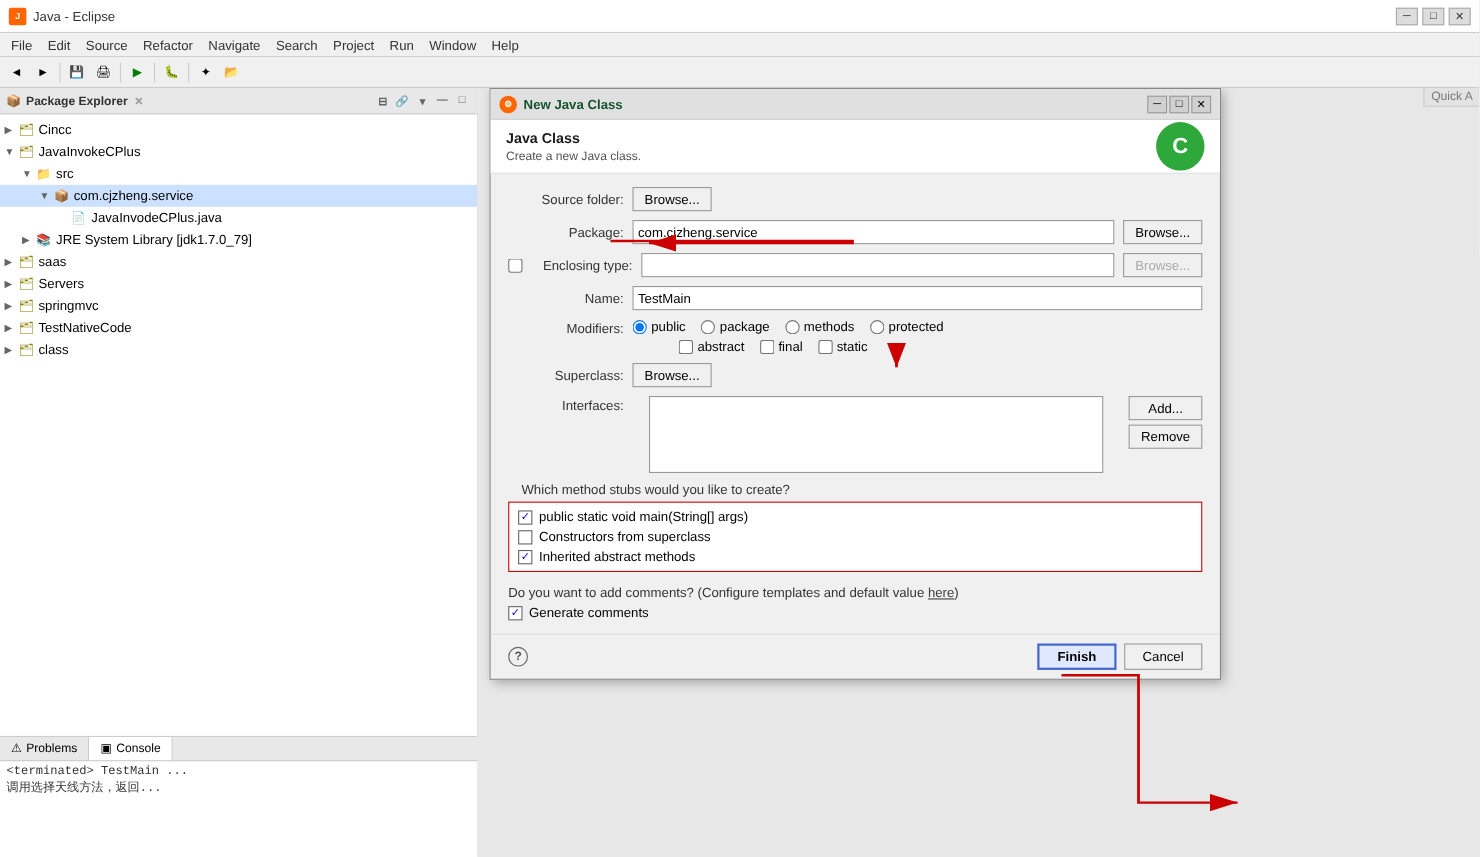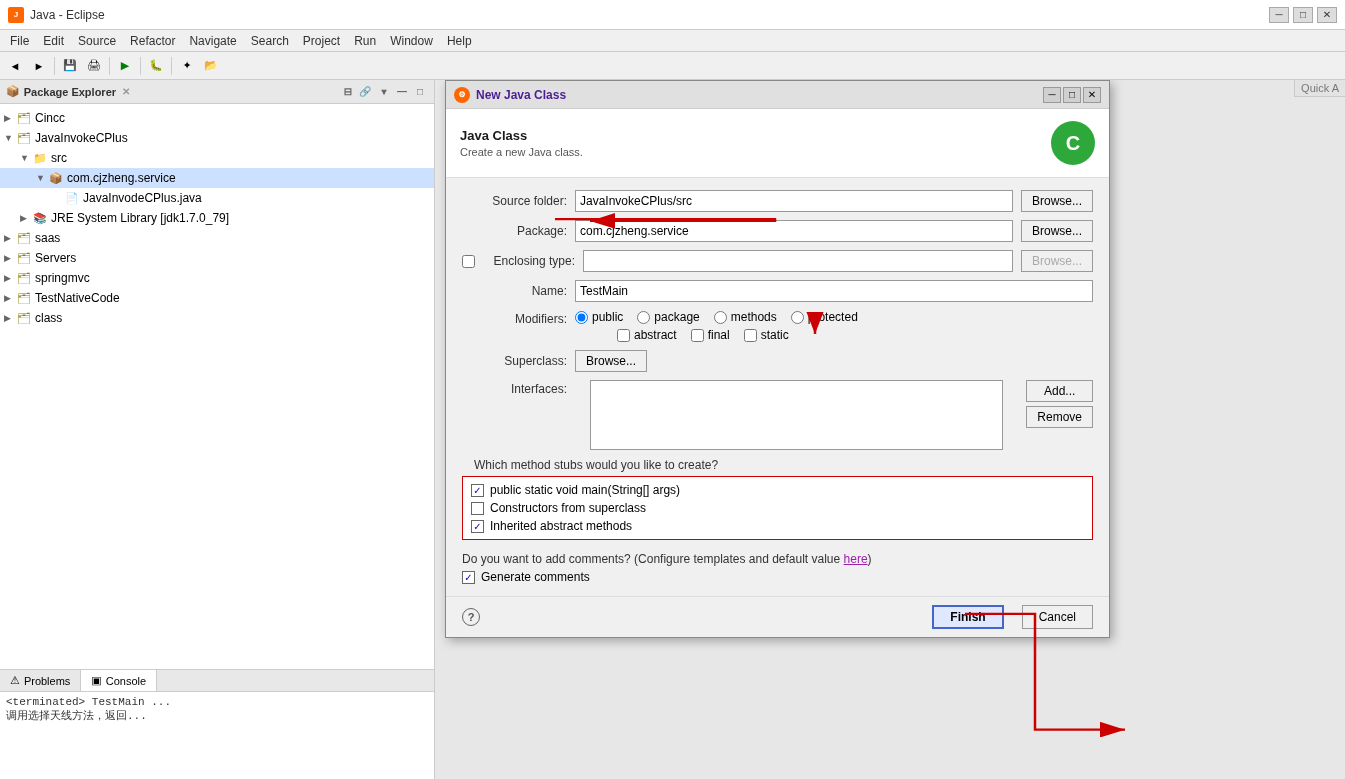--- a/index.html
+++ b/index.html
@@ -256,21 +256,21 @@
       display: flex;
       align-items: center;
       justify-content: center;
       font-size: 9px;
       color: white;
       font-weight: bold;
     }
     .dialog-title-text {
       font-size: 12px;
       font-weight: bold;
-      color: #4c1d95;
+      color: #14532d;
     }
     .dialog-title-controls {
       margin-left: auto;
       display: flex;
       gap: 2px;
     }
     .dialog-ctrl-btn {
       width: 18px;
       height: 16px;
       background: #d0d0d0;
@@ -278,21 +278,21 @@
       display: flex;
       align-items: center;
       justify-content: center;
       font-size: 10px;
       cursor: pointer;
     }
 
     
     .dialog-header {
       background: #ffffff;
-      padding: 12px 14px;
+      padding: 2px 14px;
       border-bottom: 1px solid #ddd;
       display: flex;
       align-items: center;
       justify-content: space-between;
     }
     .dialog-header-text { }
     .dialog-header-title {
       font-size: 13px;
       font-weight: bold;
       color: #1a1a1a;
@@ -438,21 +438,21 @@
       border: 1px solid #666;
       display: inline-flex;
       flex-shrink: 0;
     }
 
     
     .comments-section {
       margin-top: 4px;
     }
     .comments-link {
-      color: #a21caf;
+      color: #404040;
       text-decoration: underline;
       cursor: pointer;
     }
 
     
     .dialog-footer {
       padding: 8px 16px;
       display: flex;
       align-items: center;
       justify-content: space-between;
@@ -466,21 +466,21 @@
       display: flex;
       align-items: center;
       justify-content: center;
       font-size: 11px;
       font-weight: bold;
       color: #555;
       cursor: pointer;
     }
     .footer-buttons {
       display: flex;
-      gap: 18px;
+      gap: 7px;
     }
     .footer-btn {
       height: 24px;
       padding: 0 16px;
       background: #f0f0f0;
       border: 1px solid #999;
       font-size: 12px;
       cursor: pointer;
     }
     .footer-btn.primary {
@@ -695,21 +695,20 @@
             </div>
             <div class="dialog-header-logo">
               <span>C</span>
             </div>
           </div>
 
           <div class="dialog-body">
 
             <div class="form-row">
               <span class="form-label">Source folder:</span>
-              <input class="form-input" type="text" value="JavaInvokeCPlus/src" style="">
               <button class="browse-btn">Browse...</button>
             </div>
 
             <div class="form-row">
               <span class="form-label">Package:</span>
               <input class="form-input" type="text" value="com.cjzheng.service" style="">
               <button class="browse-btn">Browse...</button>
             </div>
 
             <div class="form-row">

